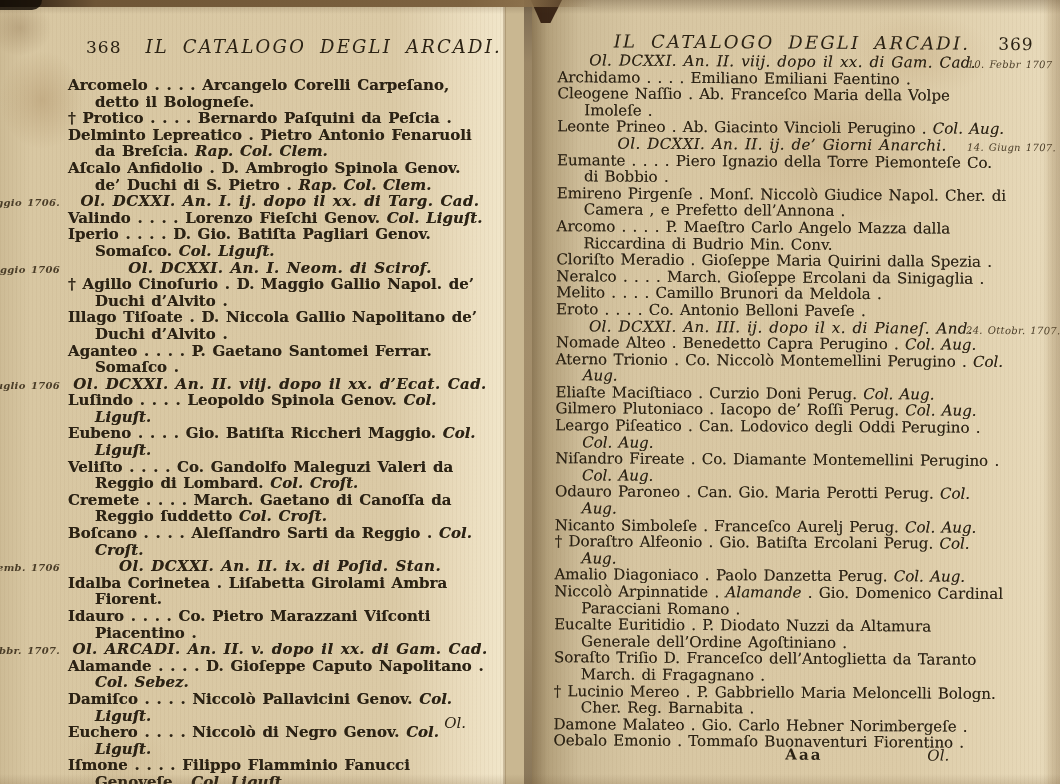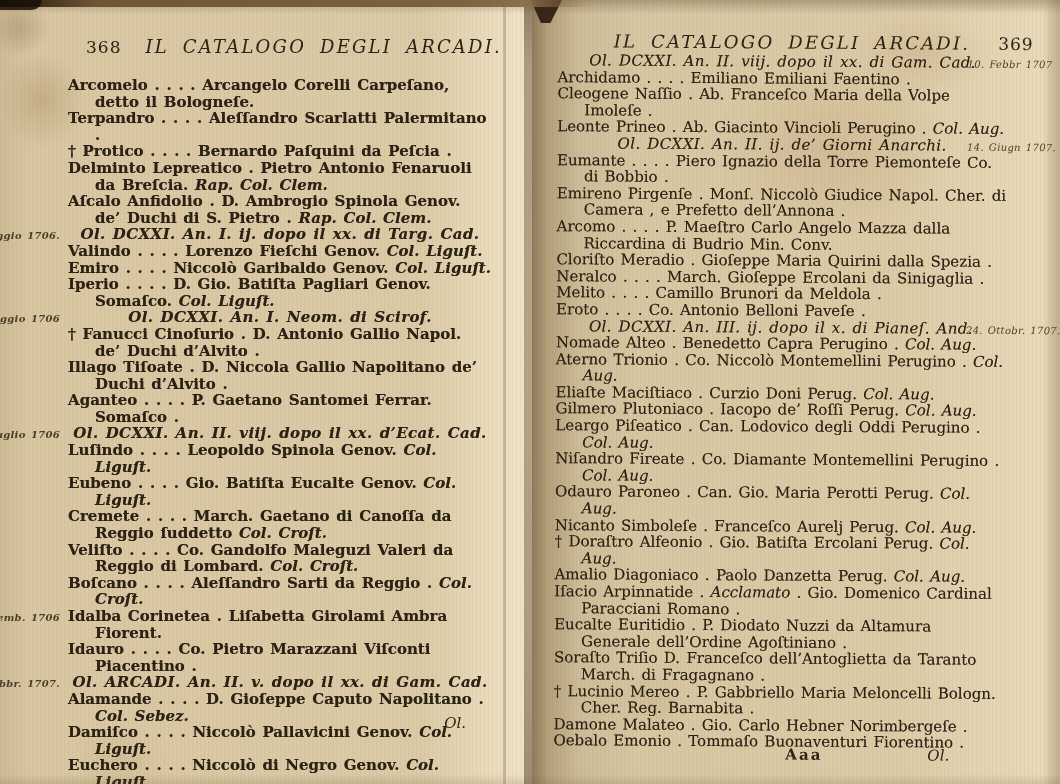--- a/index.html
+++ b/index.html
@@ -8,21 +8,21 @@
 
   
   .page{position:absolute;top:0;height:784px;color:#2b2214;}
   .page-left{left:0;width:505px;
     background:
       repeating-linear-gradient(90deg, rgba(140,110,70,.06) 0 1px, rgba(0,0,0,0) 1px 4px),
       radial-gradient(60px 70px at 42px 100px, rgba(150,115,70,.30), rgba(150,115,70,0) 70%),
       radial-gradient(45px 40px at 20px 28px, rgba(120,90,55,.28), rgba(120,90,55,0) 70%),
       radial-gradient(70px 50px at 120px 760px, rgba(160,130,85,.14), rgba(160,130,85,0) 70%),
       linear-gradient(90deg,#cdbb95 0,#d8c7a2 6%,#dbcaa6 78%,#ecdfc1 94%,#f1e6ca 100%);
-    background-color:#d8c7a2;padding-left:36px;}
+    background-color:#d8c7a2;}
   .page-right{left:532px;width:528px;
     background:
       repeating-linear-gradient(90deg, rgba(140,110,70,.06) 0 1px, rgba(0,0,0,0) 1px 4px),
       radial-gradient(170px 130px at 300px 150px, rgba(165,130,82,.20), rgba(165,130,82,0) 70%),
       radial-gradient(100px 60px at 390px 55px, rgba(165,130,82,.18), rgba(165,130,82,0) 70%),
       radial-gradient(60px 45px at 120px 700px, rgba(150,115,70,.12), rgba(150,115,70,0) 70%),
       linear-gradient(90deg,#8e7a58 0,#b3a07b 3%,#cdbc98 9%,#d7c6a2 20%,#dccba7 70%,#e7d9b9 96%,#e0d2b1 100%);
     background-color:#d7c6a2;}
 
   
@@ -76,39 +76,37 @@
 
 <div class="photo">
 
   <div class="page page-left">
     <div class="header header-left">
       <span class="pagenum">368</span>
       <span class="runhead">IL CATALOGO DEGLI ARCADI.</span>
     </div>
     <div class="block block-left" id="lines-left">
         <div class="ln"><span>Arcomelo . . . . Arcangelo Corelli Carpeſano, detto il Bologneſe.</span></div>
-        <div class="ln"><span>Terpandro . . . . Aleſſandro Scarlatti Palermitano .</span></div>
         <div class="ln"><span>† Protico . . . . Bernardo Paſquini da Peſcia .</span></div>
         <div class="ln"><span>Delminto Lepreatico . Pietro Antonio Fenaruoli da Breſcia. </span><i>Rap. Col. Clem.</i></div>
         <div class="ln"><span>Aſcalo Anfidolio . D. Ambrogio Spinola Genov. de’ Duchi di S. Pietro . </span><i>Rap. Col. Clem.</i></div>
         <div class="ln hd"><span>Ol. DCXXI. An. I. ij. dopo il xx. di Targ. Cad.</span><span class="mnote mn-left">Maggio 1706.</span></div>
         <div class="ln"><span>Valindo . . . . Lorenzo Fieſchi Genov. </span><i>Col. Liguſt.</i></div>
-        <div class="ln"><span>Emiro . . . . Niccolò Garibaldo Genov. </span><i>Col. Liguſt.</i></div>
         <div class="ln"><span>Iperio . . . . D. Gio. Batiſta Pagliari Genov. Somaſco. </span><i>Col. Liguſt.</i></div>
         <div class="ln hd"><span>Ol. DCXXI. An. I. Neom. di Scirof.</span><span class="mnote mn-left">7. Maggio 1706</span></div>
-        <div class="ln"><span>† Fanucci Cinoſurio . D. Antonio Gallio Napol. de’ Duchi d’Alvito .</span></div>
+        <div class="ln"><span>† Agillo Cinoſurio . D. Maggio Gallio Napol. de’ Duchi d’Alvito .</span></div>
         <div class="ln"><span>Illago Tiſoate . D. Niccola Gallio Napolitano de’ Duchi d’Alvito .</span></div>
         <div class="ln"><span>Aganteo . . . . P. Gaetano Santomei Ferrar. Somaſco .</span></div>
         <div class="ln hd"><span>Ol. DCXXI. An. II. viij. dopo il xx. d’Ecat. Cad.</span><span class="mnote mn-left">15. Luglio 1706</span></div>
         <div class="ln"><span>Luſindo . . . . Leopoldo Spinola Genov. </span><i>Col. Liguſt.</i></div>
-        <div class="ln"><span>Eubeno . . . . Gio. Batiſta Eucalte Genov. </span><i>Col. Liguſt.</i></div>
+        <div class="ln"><span>Eubeno . . . . Gio. Batiſta Riccheri Maggio. </span><i>Col. Liguſt.</i></div>
+        <div class="ln"><span>Veliſto . . . . Co. Gandolfo Maleguzi Valeri da Reggio di Lombard. </span><i>Col. Croſt.</i></div>
         <div class="ln"><span>Cremete . . . . March. Gaetano di Canoſſa da Reggio ſuddetto </span><i>Col. Croſt.</i></div>
-        <div class="ln"><span>Veliſto . . . . Co. Gandolfo Maleguzi Valeri da Reggio di Lombard. </span><i>Col. Croſt.</i></div>
         <div class="ln"><span>Boſcano . . . . Aleſſandro Sarti da Reggio . </span><i>Col. Croſt.</i></div>
-        <div class="ln hd"><span class="mnote mn-left">13. Dicemb. 1706</span></div>
+        <div class="ln hd"><span>Ol. DCXXI. An. II. ix. di Poſid. Stan.</span><span class="mnote mn-left">13. Dicemb. 1706</span></div>
         <div class="ln"><span>Idalba Corinetea . Liſabetta Girolami Ambra Fiorent.</span></div>
         <div class="ln"><span>Idauro . . . . Co. Pietro Marazzani Viſconti Piacentino .</span></div>
         <div class="ln hd"><span>Ol. ARCADI. An. II. v. dopo il xx. di Gam. Cad.</span><span class="mnote mn-left">7. Febbr. 1707.</span></div>
         <div class="ln"><span>Alamande . . . . D. Gioſeppe Caputo Napolitano . </span><i>Col. Sebez.</i></div>
         <div class="ln"><span>Damiſco . . . . Niccolò Pallavicini Genov. </span><i>Col. Liguſt.</i></div>
         <div class="ln"><span>Euchero . . . . Niccolò di Negro Genov. </span><i>Col. Liguſt.</i></div>
         <div class="ln"><span>Iſmone . . . . Filippo Flamminio Fanucci Genoveſe . </span><i>Col. Liguſt.</i></div>
       </div>
     <div class="catch-left">Ol.</div>
   </div>
@@ -136,21 +134,21 @@
           <div class="ln"><span>Nomade Alteo . Benedetto Capra Perugino . </span><i>Col. Aug.</i></div>
           <div class="ln"><span>Aterno Trionio . Co. Niccolò Montemellini Perugino . </span><i>Col. Aug.</i></div>
           <div class="ln"><span>Eliaſte Maciſtiaco . Curzio Doni Perug. </span><i>Col. Aug.</i></div>
           <div class="ln"><span>Gilmero Plutoniaco . Iacopo de’ Roſſi Perug. </span><i>Col. Aug.</i></div>
           <div class="ln"><span>Leargo Piſeatico . Can. Lodovico degli Oddi Perugino . </span><i>Col. Aug.</i></div>
           <div class="ln"><span>Niſandro Fireate . Co. Diamante Montemellini Perugino . </span><i>Col. Aug.</i></div>
           <div class="ln"><span>Odauro Paroneo . Can. Gio. Maria Perotti Perug. </span><i>Col. Aug.</i></div>
           <div class="ln"><span>Nicanto Simboleſe . Franceſco Aurelj Perug. </span><i>Col. Aug.</i></div>
           <div class="ln"><span>† Doraſtro Alfeonio . Gio. Batiſta Ercolani Perug. </span><i>Col. Aug.</i></div>
           <div class="ln"><span>Amalio Diagoniaco . Paolo Danzetta Perug. </span><i>Col. Aug.</i></div>
-          <div class="ln"><span>Iſacio Arpinnatide . </span><i>Acclamato</i><span> . Gio. Domenico Cardinal Paracciani Romano .</span></div>
+          <div class="ln"><span>Niccolò Arpinnatide . </span><i>Alamande</i><span> . Gio. Domenico Cardinal Paracciani Romano .</span></div>
           <div class="ln"><span>Eucalte Euritidio . P. Diodato Nuzzi da Altamura Generale dell’Ordine Agoſtiniano .</span></div>
           <div class="ln"><span>Soraſto Triſio D. Franceſco dell’Antoglietta da Taranto March. di Fragagnano .</span></div>
           <div class="ln"><span>† Lucinio Mereo . P. Gabbriello Maria Meloncelli Bologn. Cher. Reg. Barnabita .</span></div>
           <div class="ln"><span>Damone Malateo . Gio. Carlo Hebner Norimbergeſe .</span></div>
           <div class="ln"><span>Oebalo Emonio . Tommaſo Buonaventuri Fiorentino .</span></div>
         </div>
       <div class="catch-right">
         <span class="sig">Aaa</span>
         <span class="cw">Ol.</span>
       </div>

